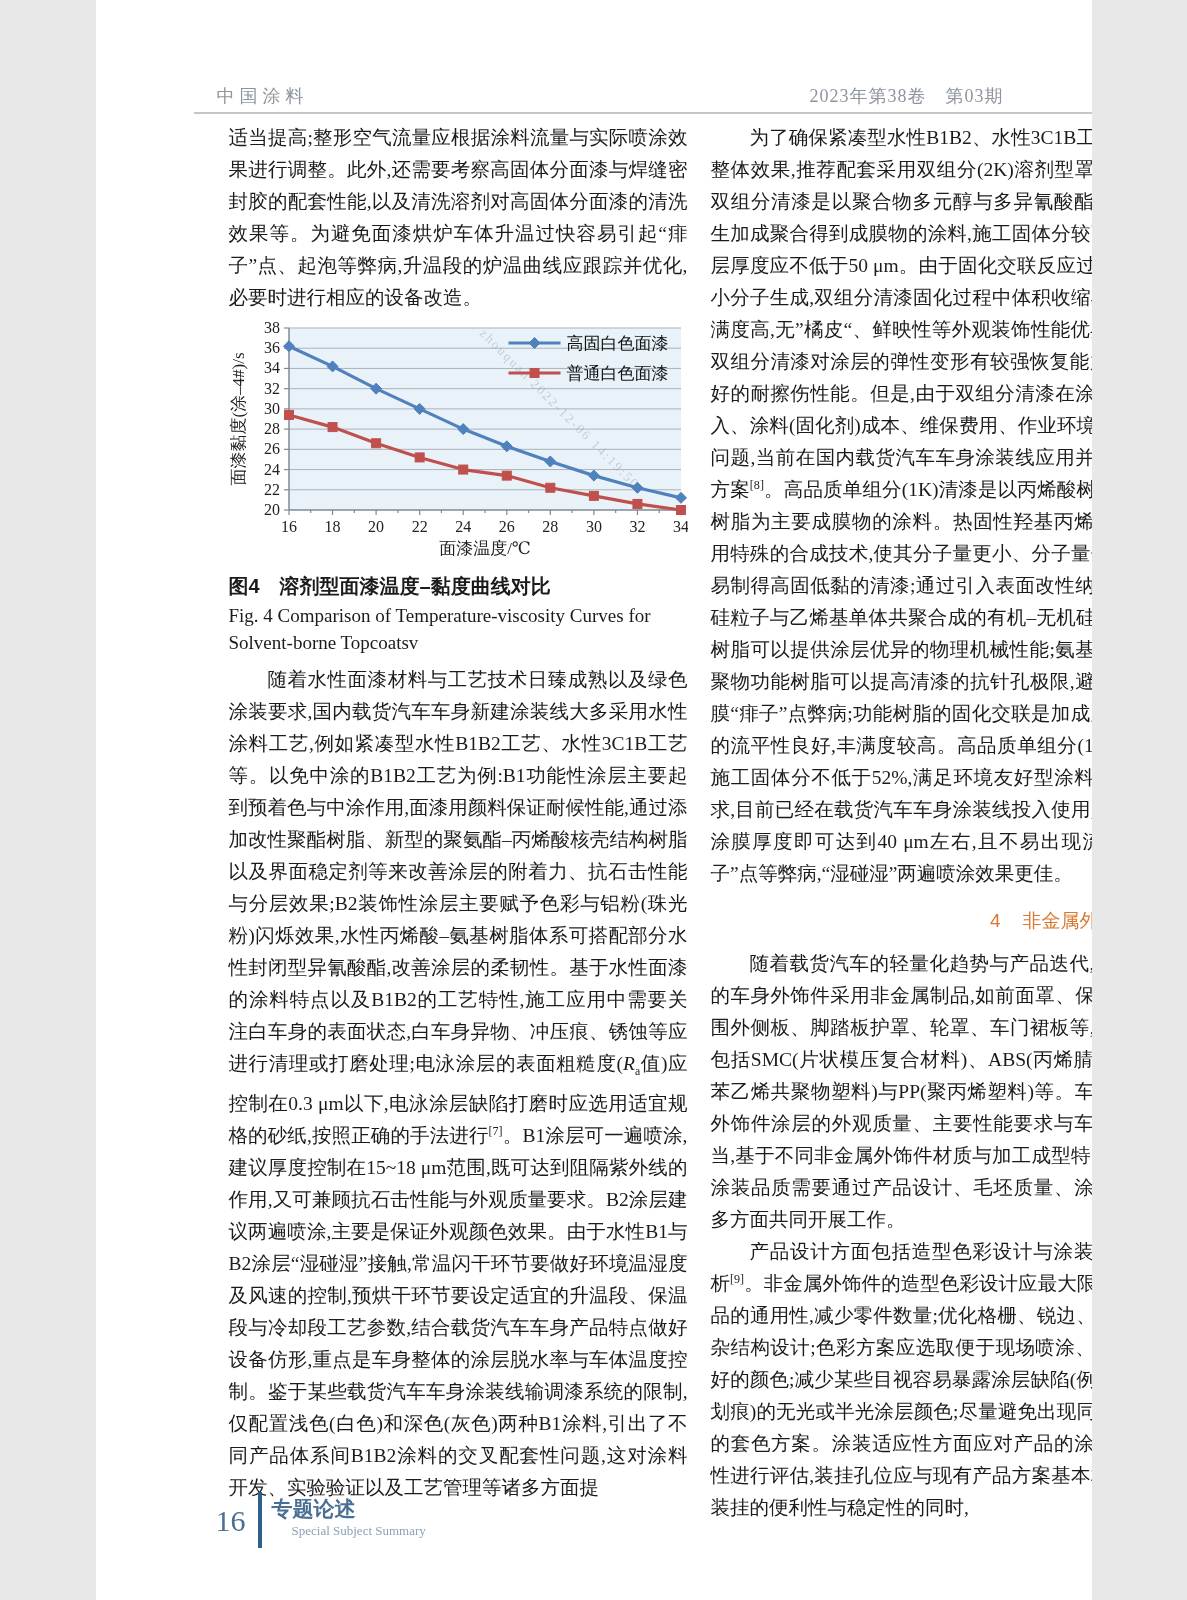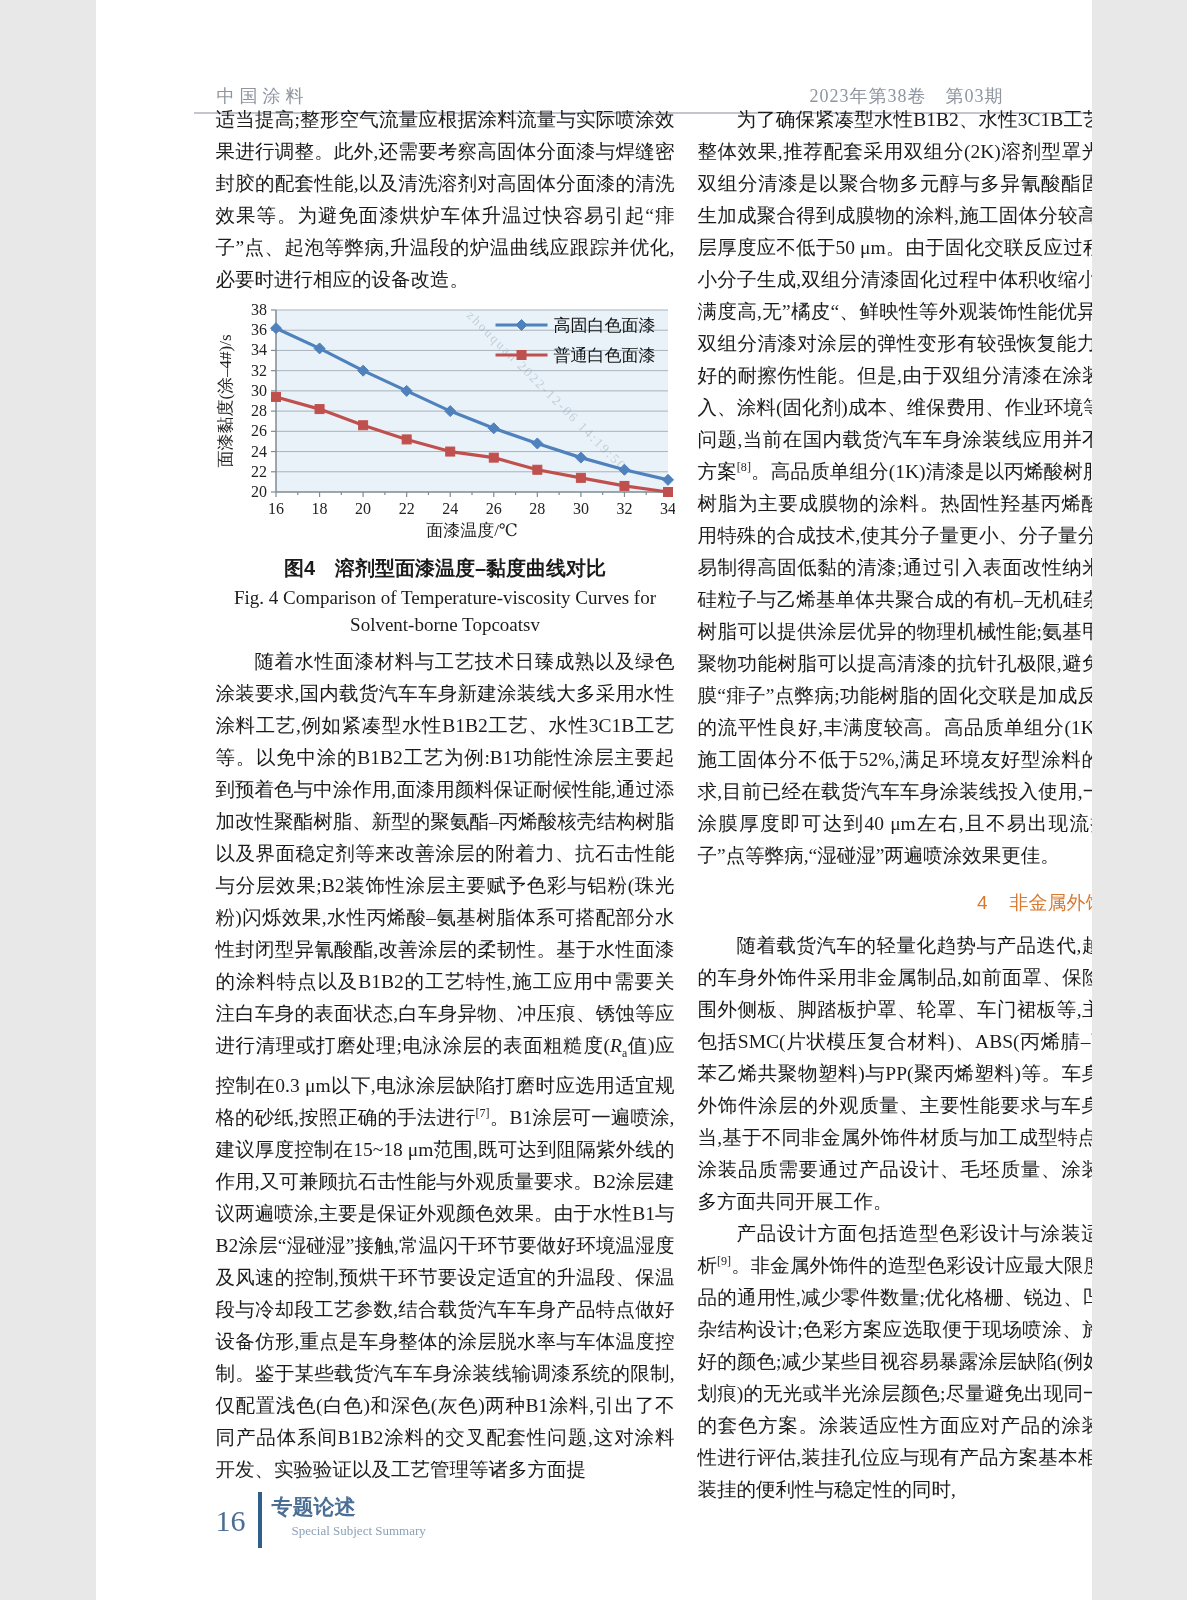--- a/index.html
+++ b/index.html
@@ -6,44 +6,44 @@
   .page{
     position:relative;width:996px;height:1600px;background:#ffffff;
     margin:0 auto;overflow:hidden;
     font-family:"Liberation Serif","DejaVu Serif",serif;color:#1b1b1b;
   }
   
   .hdr-left{position:absolute;left:121px;top:84px;font-size:18px;color:#8e959e;letter-spacing:5px;}
   .hdr-right{position:absolute;right:88px;top:84px;font-size:18px;color:#8e959e;letter-spacing:1px;}
   .hdr-rule{position:absolute;left:98px;top:112px;width:991px;height:2px;background:#c3c7cc;}
   
-  .col{position:absolute;top:104px;font-size:19.5px;line-height:32px;text-align:justify;}
+  .col{position:absolute;top:122px;font-size:19.5px;line-height:32px;text-align:justify;margin-left:13px;}
   .col-left{left:120px;width:459px;}
   .col-right{left:602px;width:464px;}
   p.para{margin:0;}
   p.indent{text-indent:2em;}
   p.para sup{font-size:0.62em;line-height:0;}
   
   figure.fig{margin:6px 0 8px 0;padding:0;}
   .chart-mount{width:459px;height:246px;}
-  figcaption{text-align:center;}
+  figcaption{text-align:left;}
   .cap-zh{font-family:"Liberation Sans","DejaVu Sans",sans-serif;font-weight:bold;font-size:20px;line-height:32px;margin-top:4px;}
   .cap-en{font-weight:normal;font-size:19px;line-height:27px;}
   
   h2.sect{
     font-family:"Liberation Sans","DejaVu Sans",sans-serif;
     color:#d9782f;font-size:19px;line-height:30px;font-weight:normal;
     margin:16px 0 12px 0;text-align:right;
   }
   h2.sect .sect-num{margin-right:22px;}
   
   .footer{position:absolute;left:120px;top:1492px;display:flex;align-items:flex-start;}
   .pg-num{font-size:30px;color:#4a6e94;margin:12px 12px 0 0;}
   .foot-bar{width:4px;height:56px;background:#2f5f8a;margin-right:10px;}
-  .foot-zh{font-family:Liberation Mono, monospace;font-weight:bold;font-size:21px;color:#4a6e94;line-height:26px;margin-top:4px;}
+  .foot-zh{font-family:Liberation Sans, sans-serif;font-weight:bold;font-size:21px;color:#4a6e94;line-height:26px;margin-top:4px;}
   .foot-en{font-size:13px;color:#8ba2b8;line-height:18px;margin-left:20px;}
 </style>
 </head>
 <body>
 
 <div class="page">
 
   <div class="hdr-left">中国涂料</div>
   <div class="hdr-right">2023年第38卷　第03期</div>
   <div class="hdr-rule"></div>

